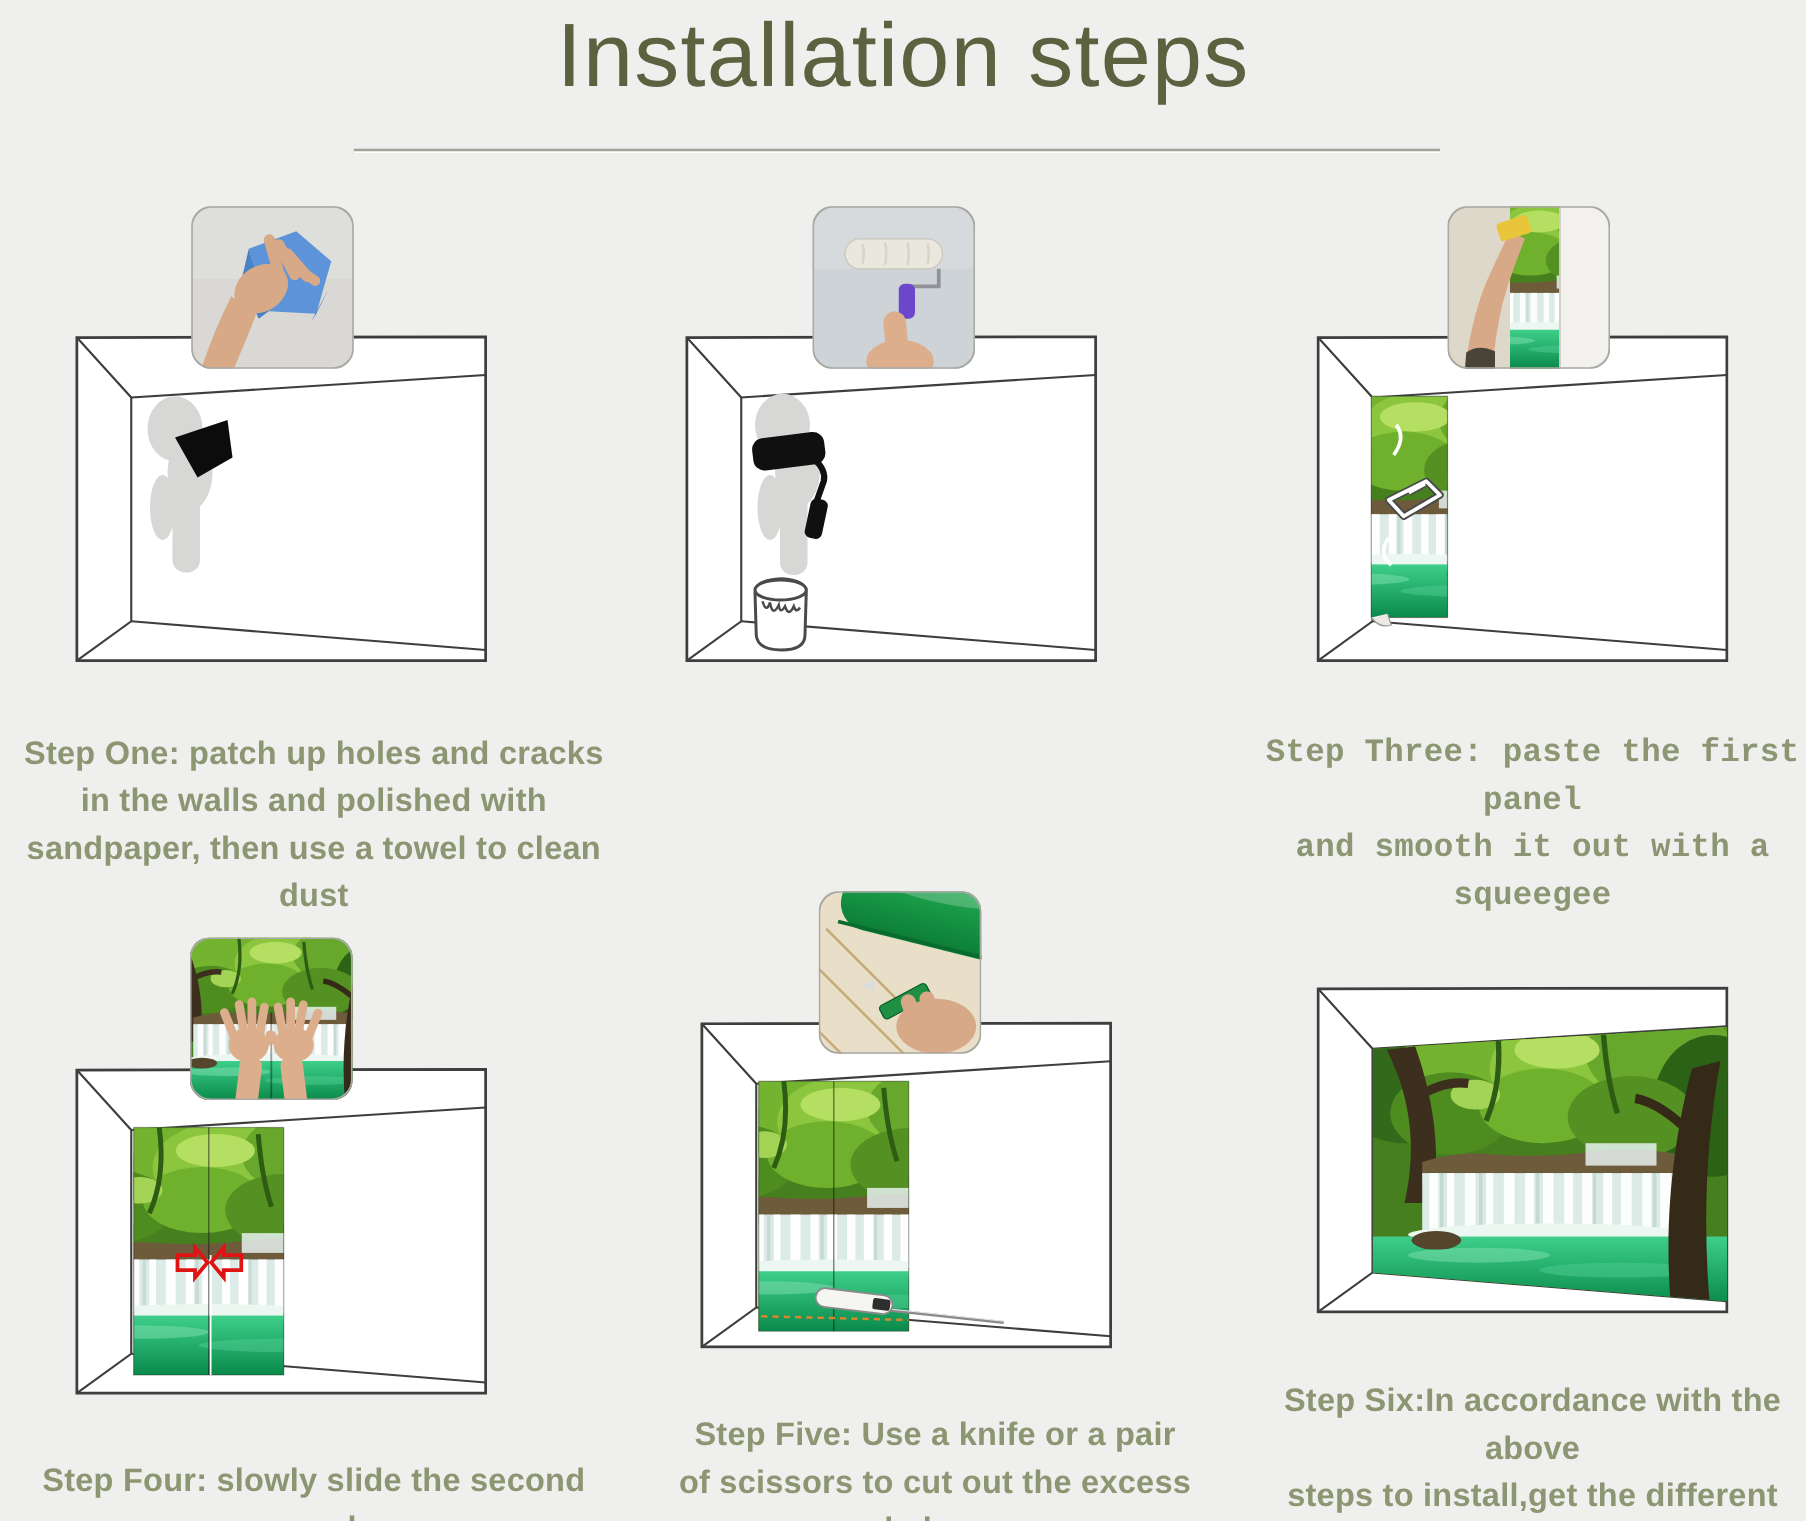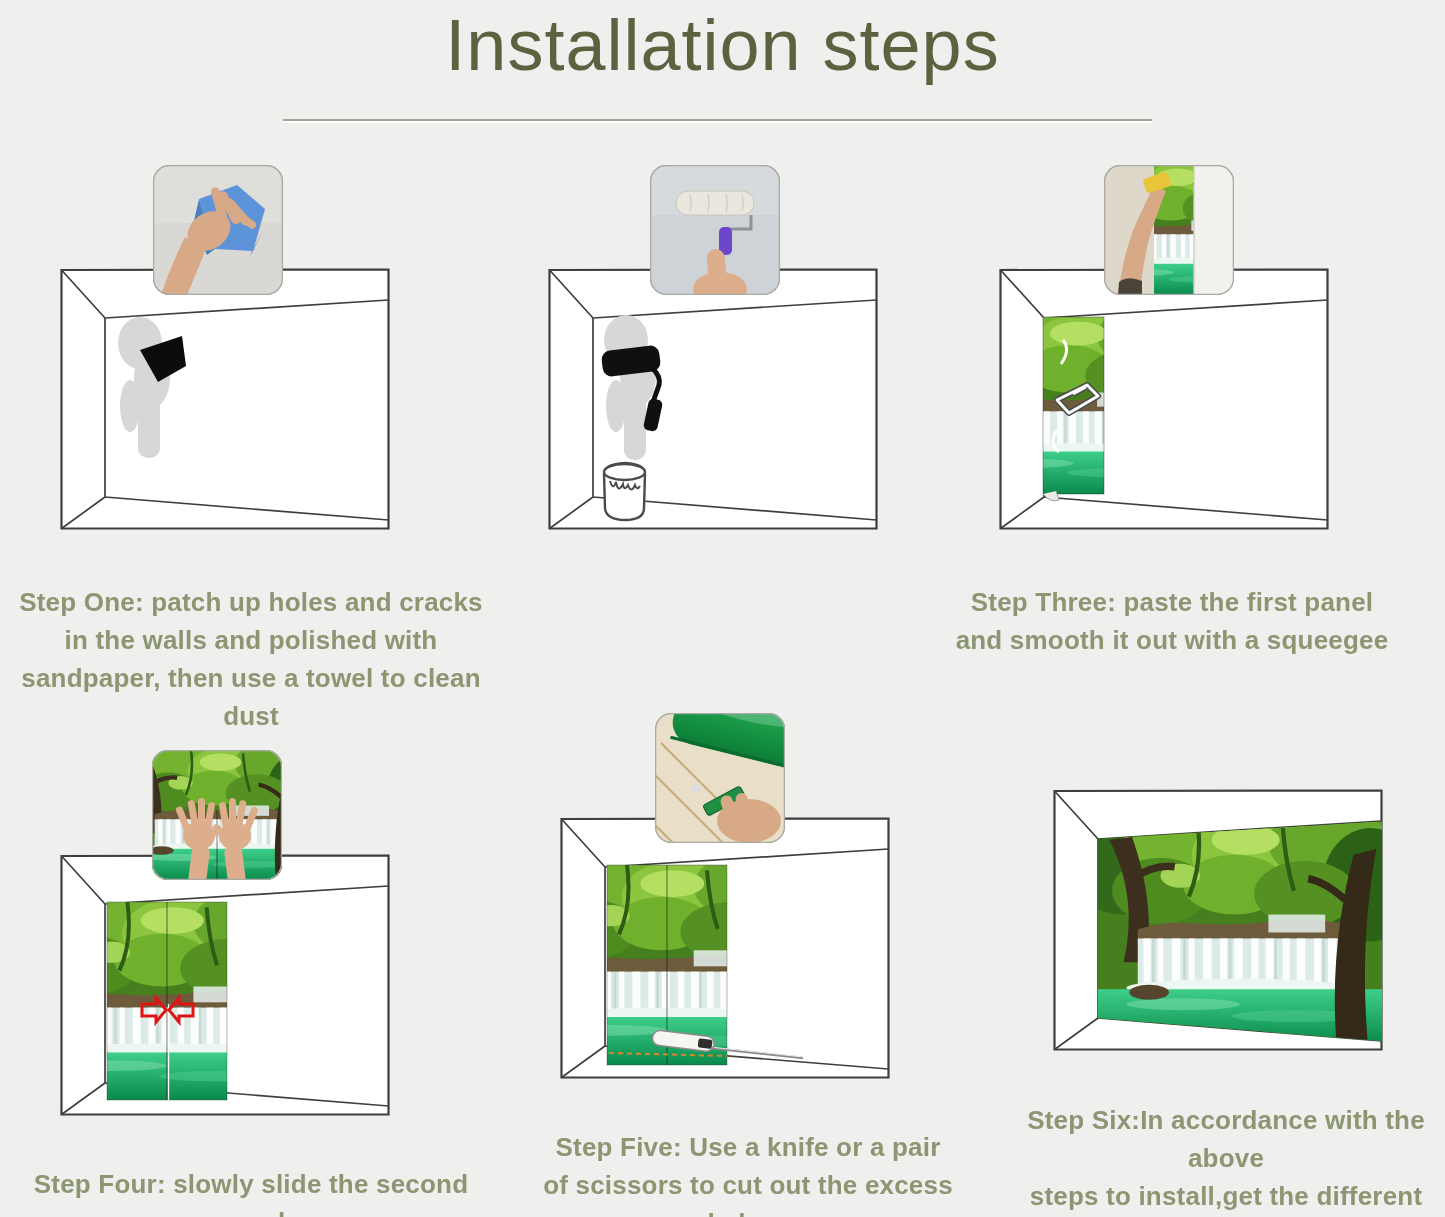--- a/index.html
+++ b/index.html
@@ -16,21 +16,21 @@
     color:var(--title-color,#5b6240);letter-spacing:1px;margin:0;
   }
   .divider{
     position:absolute;left:283px;top:119px;width:869px;height:2px;
     background:var(--line-color,#a2a299);
     border-bottom:2px solid #ffffff;
   }
   .step{position:absolute;}
   .s1{left:0;top:160px;width:470px;height:545px;}
   .s2{left:480px;top:160px;width:480px;height:545px;}
-  .s3{left:921px;top:160px;width:470px;height:545px;}
+  .s3{left:975px;top:160px;width:470px;height:545px;font-family:Liberation Mono, monospace;}
   .s4{left:0;top:742px;width:470px;height:512px;}
   .s5{left:492px;top:705px;width:480px;height:512px;}
   .s6{left:975px;top:678px;width:470px;height:512px;}
   .inset{position:absolute;z-index:3;}
   .room{position:absolute;z-index:1;}
   .caption{
     position:absolute;top:408px;left:0;width:100%;margin:16px;
     text-align:center;white-space:pre-line;
     font-size:26px;font-weight:bold;line-height:1.46;
     color:var(--caption-color,#8d9673);letter-spacing:.2px;z-index:2;

